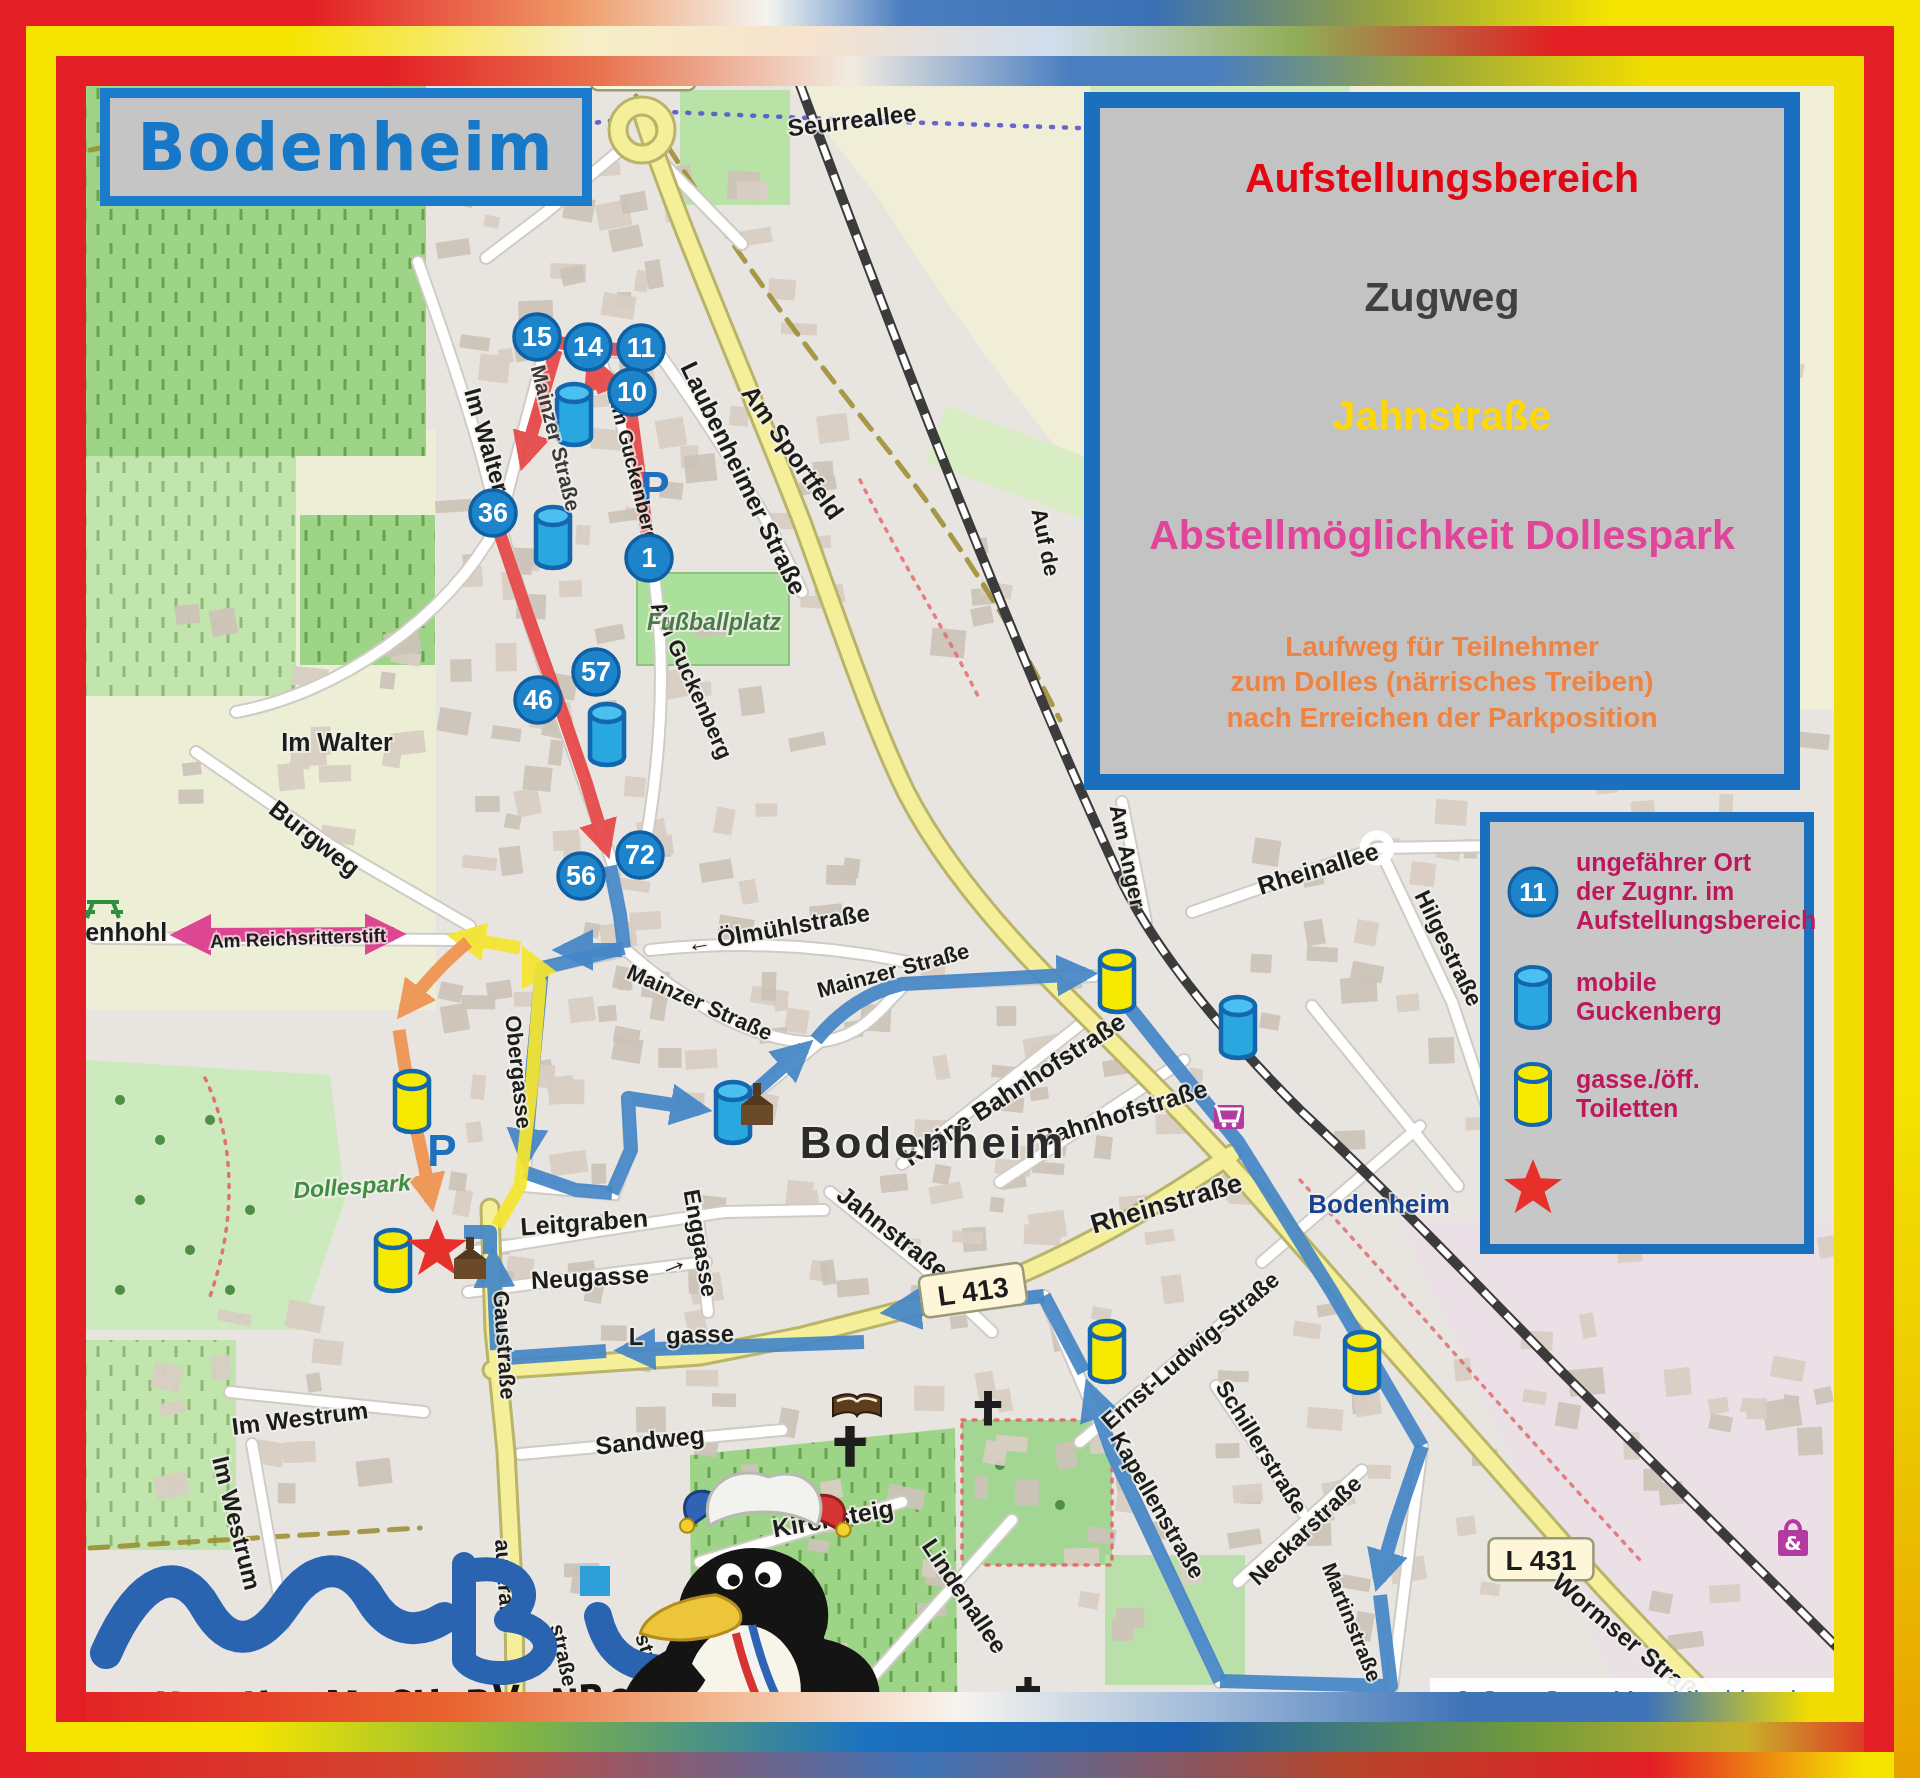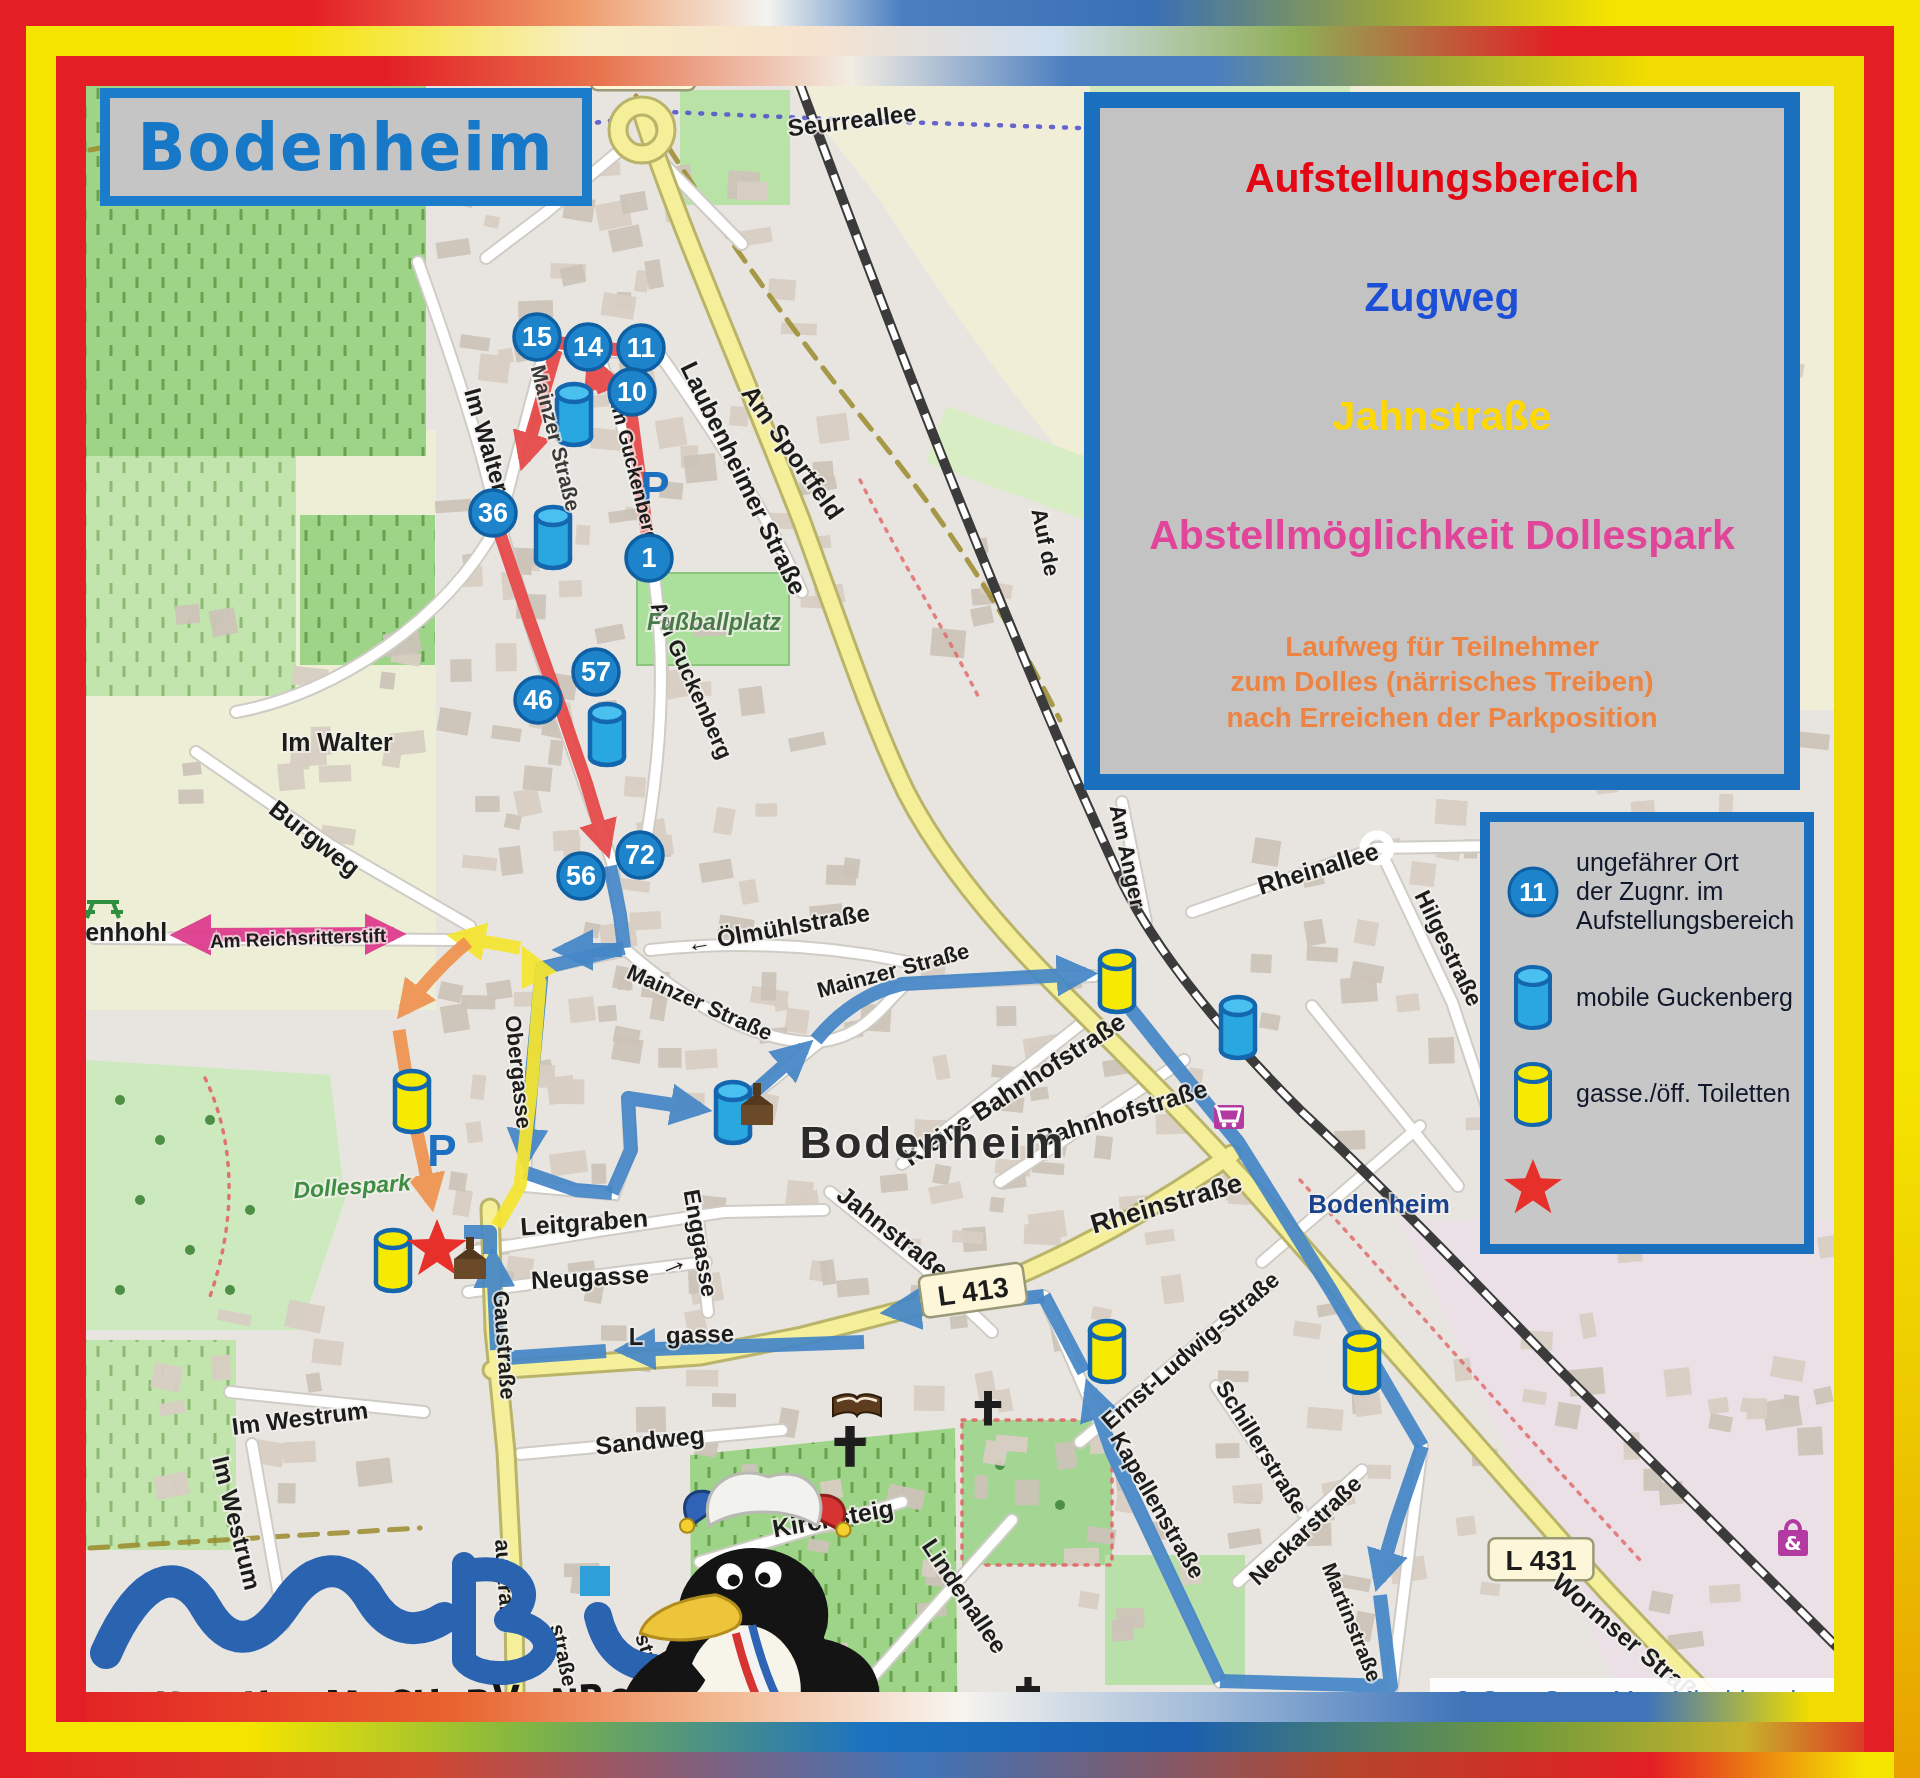--- a/index.html
+++ b/index.html
@@ -21,21 +21,21 @@
   #bd-r3{right:56px;top:56px;width:30px;height:1666px;background:#f0dc00;}
 
   .panel{position:absolute;z-index:30;box-sizing:border-box;}
   #title-box{left:100px;top:88px;width:492px;height:118px;background:#c5c5c5;border:10px solid #1b7ccb;display:flex;align-items:center;justify-content:center;}
   #title-box span{color:#1878c8;font-size:63px;font-weight:800;font-family:"DejaVu Sans",sans-serif;letter-spacing:2px;transform:scaleY(1.05);}
   #legend-main{left:1084px;top:92px;width:716px;height:698px;background:#c3c3c3;border:16px solid #1a6fbe;display:flex;flex-direction:column;justify-content:space-between;padding:44px 10px 38px;text-align:center;}
   .lm-item{font-weight:700;font-size:41px;line-height:1.28;white-space:pre-line;}
   #legend-icons{left:1480px;top:812px;width:334px;height:442px;background:#c7c7c7;border:10px solid #1a6fbe;display:flex;flex-direction:column;justify-content:space-around;padding:12px 8px 12px 12px;}
   .li-row{display:flex;align-items:center;gap:12px;}
   .li-icon{width:62px;flex:0 0 62px;display:flex;justify-content:center;align-items:center;}
-  .li-label{font-size:25px;line-height:1.16;color:#0f172a;white-space:pre-line;font-weight:400;}
+  .li-label{font-size:25px;line-height:1.16;color:#be185d;white-space:pre-line;font-weight:700;}
   #copyright{left:1430px;top:1678px;width:404px;height:44px;background:rgba(255,255,255,.92);display:flex;align-items:center;justify-content:center;font-size:26px;color:#2a70c2;}
   #logo-box{left:86px;top:1538px;width:600px;height:150px;z-index:32;}
   #logo-caption{left:88px;top:1688px;width:580px;height:70px;z-index:32;font-family:"DejaVu Sans",sans-serif;font-weight:700;font-size:35px;color:#141414;transform:rotate(-1.2deg);white-space:nowrap;}
   #logo-caption span{display:inline-block;}
   #penguin-box{left:616px;top:1462px;width:264px;height:306px;z-index:33;}
 </style>
 </head>
 <body>
 
 <div id="stage">
@@ -921,21 +921,21 @@
   <div class="bd" id="bd-b3"></div>
   <div class="bd" id="bd-l3"></div>
   <div class="bd" id="bd-r3"></div>
 
   <div class="panel" id="title-box">
     <span>Bodenheim</span>
   </div>
 
   <div class="panel" id="legend-main">
     <div class="lm-item" style="color: rgb(227, 6, 19);">Aufstellungsbereich</div>
-    <div class="lm-item" style="color: #1d4ed8;">Zugweg</div>
+    <div class="lm-item" style="color: #404040;">Zugweg</div>
     <div class="lm-item" style="color: rgb(255, 216, 0);">Jahnstraße</div>
     <div class="lm-item" style="color: rgb(224, 69, 154);">Abstellmöglichkeit Dollespark</div>
     <div class="lm-item" style="font-size: 28px; color: rgb(238, 132, 67);">Laufweg für Teilnehmer
 zum Dolles (närrisches Treiben)
 nach Erreichen der Parkposition</div>
   </div>
 
   <div class="panel" id="legend-icons">
     <div class="li-row">
       <span class="li-icon">

